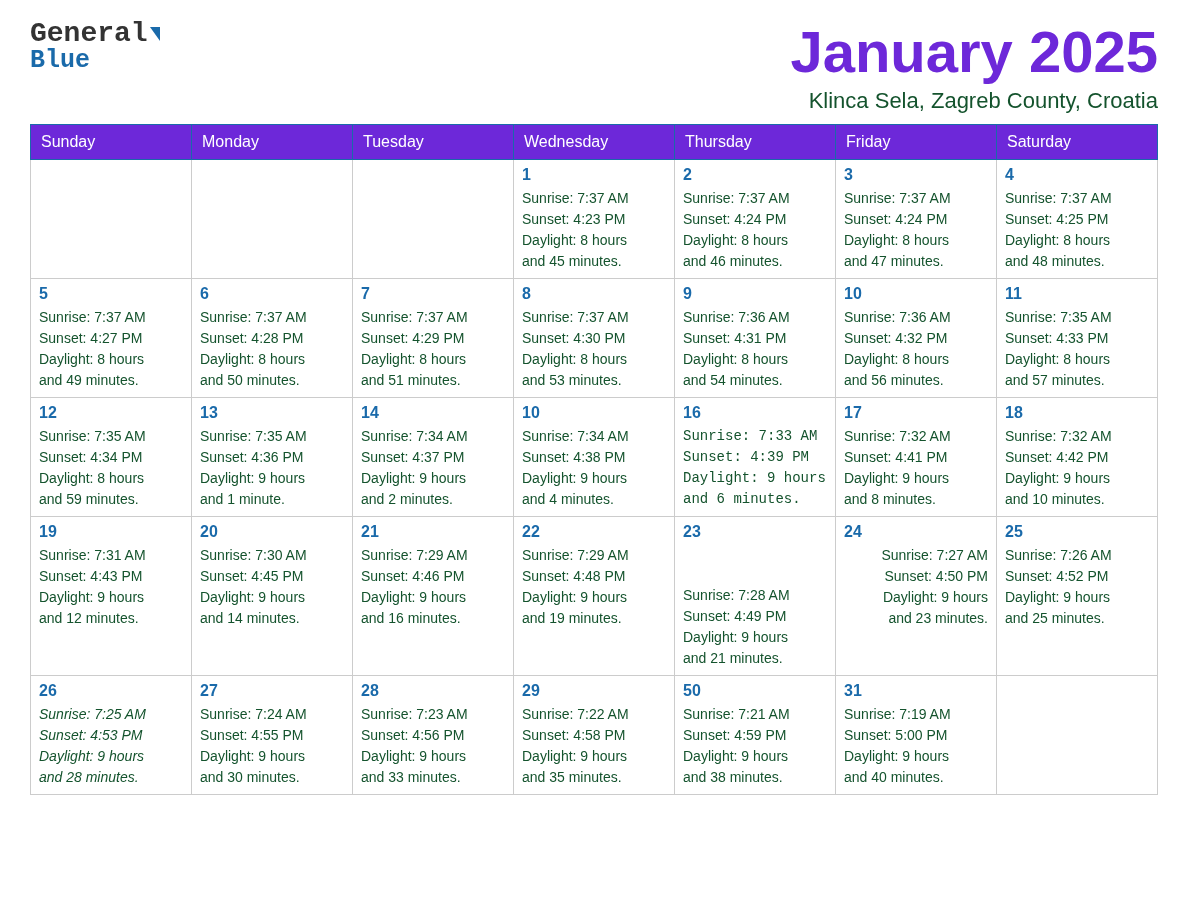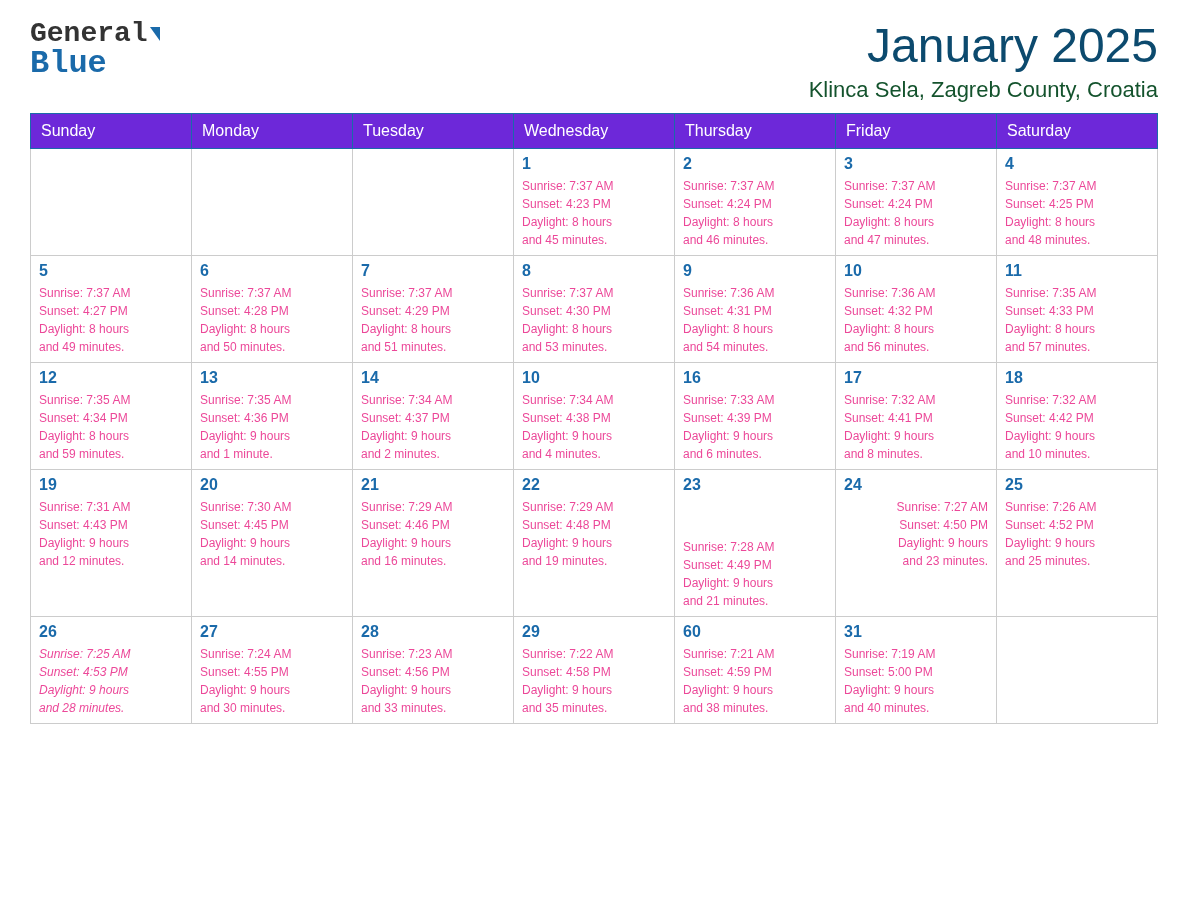--- a/index.html
+++ b/index.html
@@ -22,21 +22,21 @@
       align-items: flex-start;
       font-family: Liberation Mono, monospace;
     }
     .logo-general {
       font-size: 28px;
       font-weight: bold;
       color: #333;
       line-height: 1;
     }
     .logo-blue {
-      font-size: 32px;
+      font-size: 25px;
       font-weight: bold;
       color: #1a6aaa;
       line-height: 1;
     }
     .logo-arrow {
       display: inline-block;
       width: 0;
       height: 0;
       border-left: 10px solid transparent;
       border-right: 0px solid transparent;
@@ -45,23 +45,23 @@
       vertical-align: middle;
     }
     .logo-top-row {
       display: flex;
       align-items: center;
     }
     .title-block {
       text-align: right;
     }
     .month-title {
-      font-size: 48px;
-      font-weight: normal;
-      color: #0c4a6e;
+      font-size: 58px;
+      font-weight: bold;
+      color: #6d28d9;
       line-height: 1.1;
     }
     .location-title {
       font-size: 22px;
       color: #14532d;
       margin-top: 4px;
     }
     .calendar-table {
       width: 100%;
       border-collapse: collapse;
@@ -83,22 +83,22 @@
       width: calc(100% / 7);
       min-height: 100px;
     }
     .day-number {
       font-size: 16px;
       font-weight: bold;
       color: #1a6aaa;
       margin-bottom: 4px;
     }
     .day-info {
-      font-size: 12px;
-      color: #ec4899;
+      font-size: 14px;
+      color: #14532d;
       line-height: 1.5;
     }
     .empty-cell {
       background: #fff;
     }
     tr td {
       border-bottom: 2px solid #aaaaaa;
     }
     tr:last-child td {
       border-bottom: 1px solid #cccccc;
@@ -242,21 +242,21 @@
         </td>
         <td>
           <div class="day-number">10</div>
           <div class="day-info" style="white-space: pre-line;">Sunrise: 7:34 AM
 Sunset: 4:38 PM
 Daylight: 9 hours
 and 4 minutes.</div>
         </td>
         <td>
           <div class="day-number">16</div>
-          <div class="day-info" style="white-space: pre-line;">Sunrise: 7:33 AM
+          <div class="day-info" style="white-space: pre-line; font-family: Liberation Mono, monospace;">Sunrise: 7:33 AM
 Sunset: 4:39 PM
 Daylight: 9 hours
 and 6 minutes.</div>
         </td>
         <td>
           <div class="day-number">17</div>
           <div class="day-info" style="white-space: pre-line;">Sunrise: 7:32 AM
 Sunset: 4:41 PM
 Daylight: 9 hours
 and 8 minutes.</div>
@@ -343,21 +343,21 @@
 and 33 minutes.</div>
         </td>
         <td>
           <div class="day-number">29</div>
           <div class="day-info" style="white-space: pre-line;">Sunrise: 7:22 AM
 Sunset: 4:58 PM
 Daylight: 9 hours
 and 35 minutes.</div>
         </td>
         <td>
-          <div class="day-number">60</div>
+          <div class="day-number">50</div>
           <div class="day-info" style="white-space: pre-line;">Sunrise: 7:21 AM
 Sunset: 4:59 PM
 Daylight: 9 hours
 and 38 minutes.</div>
         </td>
         <td>
           <div class="day-number">31</div>
           <div class="day-info" style="white-space: pre-line;">Sunrise: 7:19 AM
 Sunset: 5:00 PM
 Daylight: 9 hours

